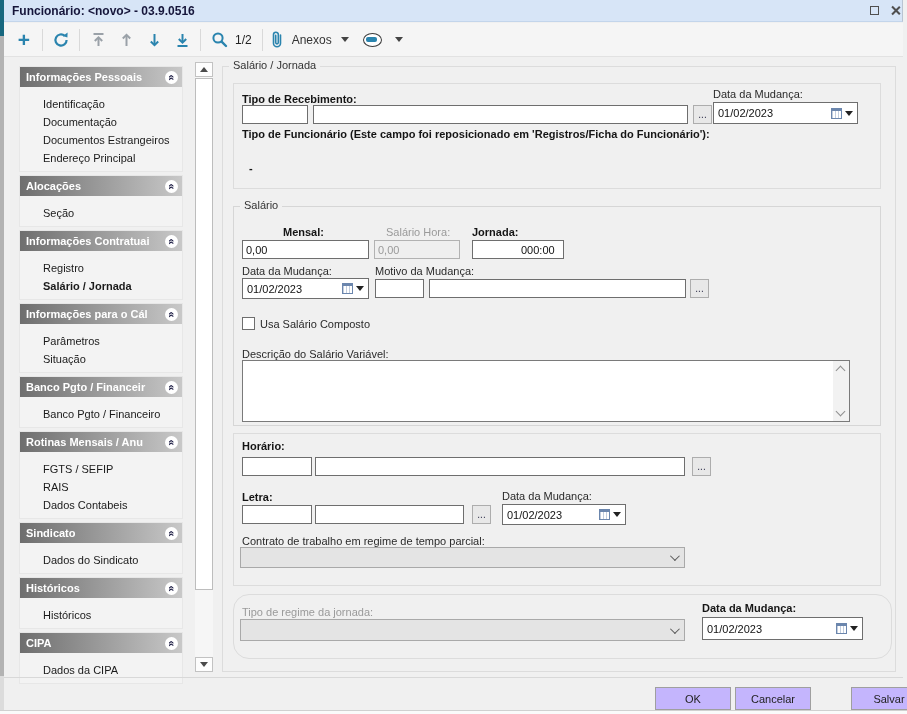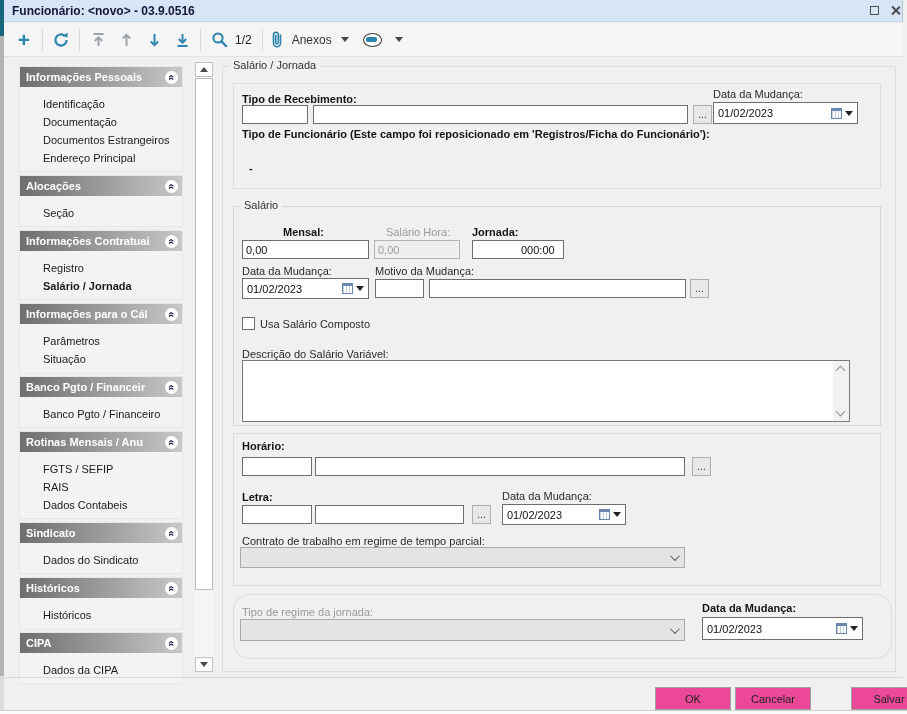--- a/index.html
+++ b/index.html
@@ -82,21 +82,21 @@
   .checkbox{position:absolute;width:13px;height:13px;border:1px solid #6e6e6e;background:#fff;}
   .ta-wrap{position:absolute;border:1px solid #7a7a7a;background:#fff;}
   .ta-wrap textarea{position:absolute;left:0;top:0;width:calc(100% - 17px);height:100%;border:none;resize:none;
     outline:none;font-family:"Liberation Sans",sans-serif;font-size:11px;padding:2px 4px;}
   .ta-scroll{position:absolute;right:0;top:0;width:16px;height:100%;background:#f2f2f2;}
   .chev-up,.chev-down{position:absolute;left:4px;width:7px;height:7px;border-right:1.6px solid #8f8f8f;border-bottom:1.6px solid #8f8f8f;}
   .chev-up{top:6px;transform:rotate(-135deg);} .chev-down{bottom:6px;transform:rotate(45deg);}
 
   
   .footer-sep{position:absolute;left:4px;top:677px;width:899px;height:1px;background:#d8d8d8;}
-  .fbtn{position:absolute;top:687px;width:76px;height:23px;background:#ec4899;border:1px solid #9f9f9f;
+  .fbtn{position:absolute;top:687px;width:76px;height:23px;background:#c4b5fd;border:1px solid #9f9f9f;
     font-family:"Liberation Sans",sans-serif;font-size:11px;color:#222;}
   .bottom-strip{position:absolute;left:0;top:710px;width:907px;height:4px;background:#fafafa;border-top:1px solid #d0d0d0;}
   svg{display:block;}
 </style>
 </head>
 <body>
 
 <div class="window">
 
   <div class="edge">

